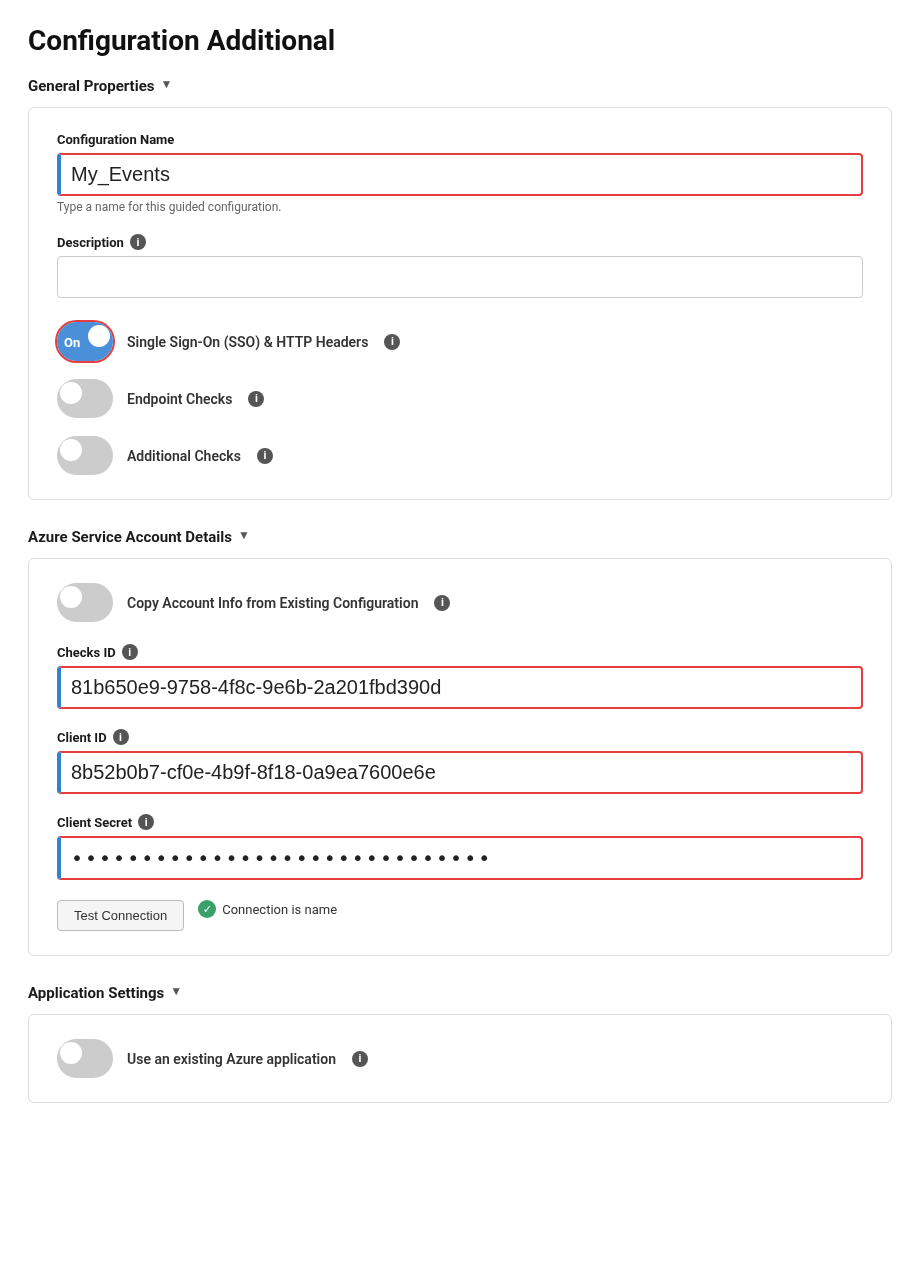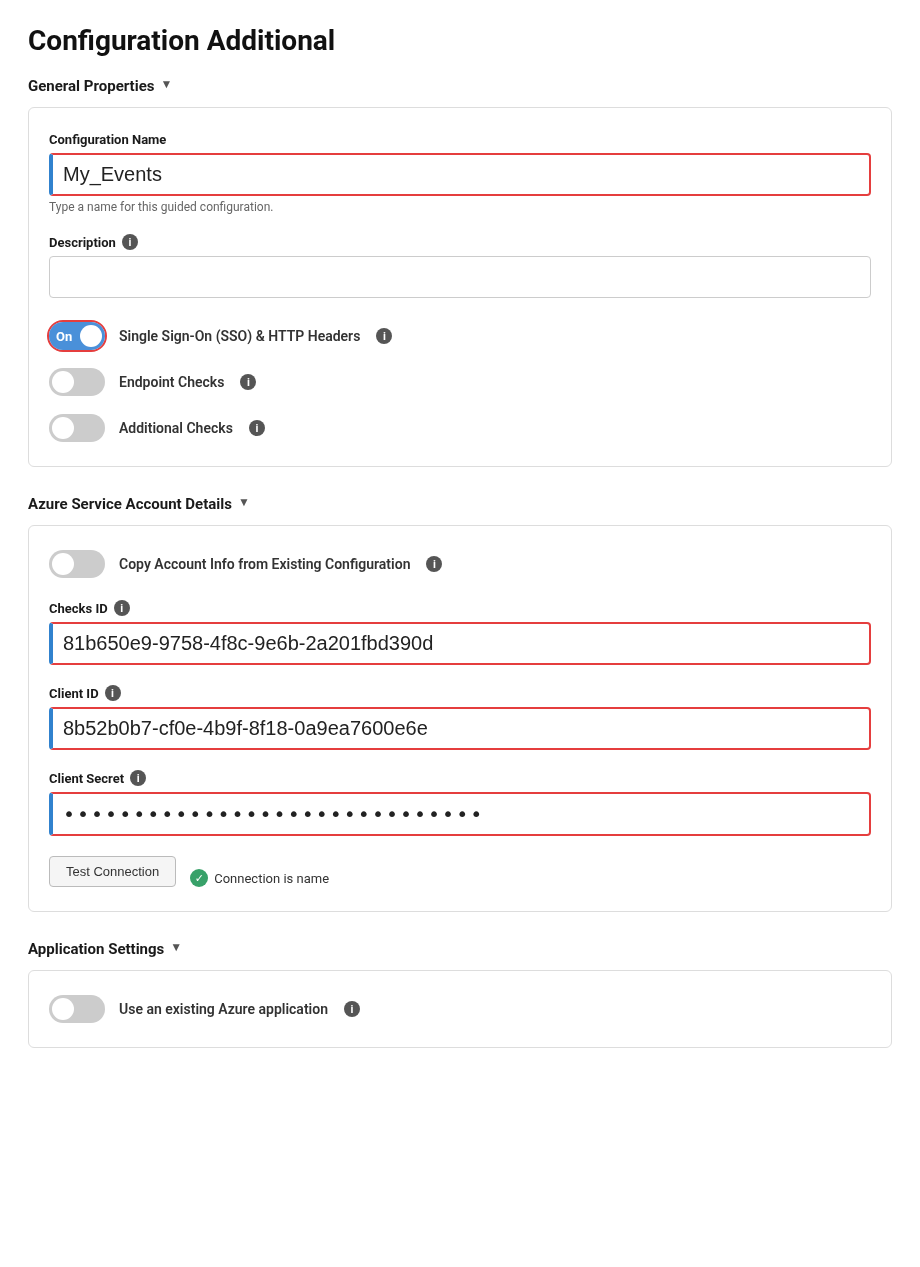--- a/index.html
+++ b/index.html
@@ -25,21 +25,21 @@
       cursor: pointer;
       user-select: none;
     }
     .section-header .arrow {
       font-size: 12px;
       color: #555;
     }
     .section-box {
       border: 1px solid #ddd;
       border-radius: 6px;
-      padding: 24px 20px;
+      padding: 24px 28px;
       margin-bottom: 28px;
       background: #fff;
     }
     .field-group {
       margin-bottom: 20px;
     }
     .field-group:last-child {
       margin-bottom: 0;
     }
     .field-label {
@@ -85,21 +85,21 @@
       gap: 14px;
       margin-bottom: 18px;
     }
     .toggle-row:last-child {
       margin-bottom: 0;
     }
     
     .toggle {
       position: relative;
       width: 56px;
-      height: 28px;
+      height: 39px;
       flex-shrink: 0;
       text-decoration: underline;
     }
     .toggle-slider {
       position: absolute;
       top: 0; left: 0; right: 0; bottom: 0;
       background: #ccc;
       border-radius: 28px;
       cursor: pointer;
       transition: background 0.2s;
@@ -154,21 +154,21 @@
       border-radius: 50%;
       color: #fff;
       font-size: 11px;
       font-weight: 700;
       cursor: pointer;
       flex-shrink: 0;
     }
     
     .connection-row {
       display: flex;
-      align-items: flex-end;
+      align-items: flex-start;
       gap: 14px;
       margin-top: 6px;
     }
     .test-btn {
       padding: 7px 16px;
       border: 1px solid #bbb;
       background: #f5f5f5;
       border-radius: 4px;
       font-size: 13px;
       cursor: pointer;

